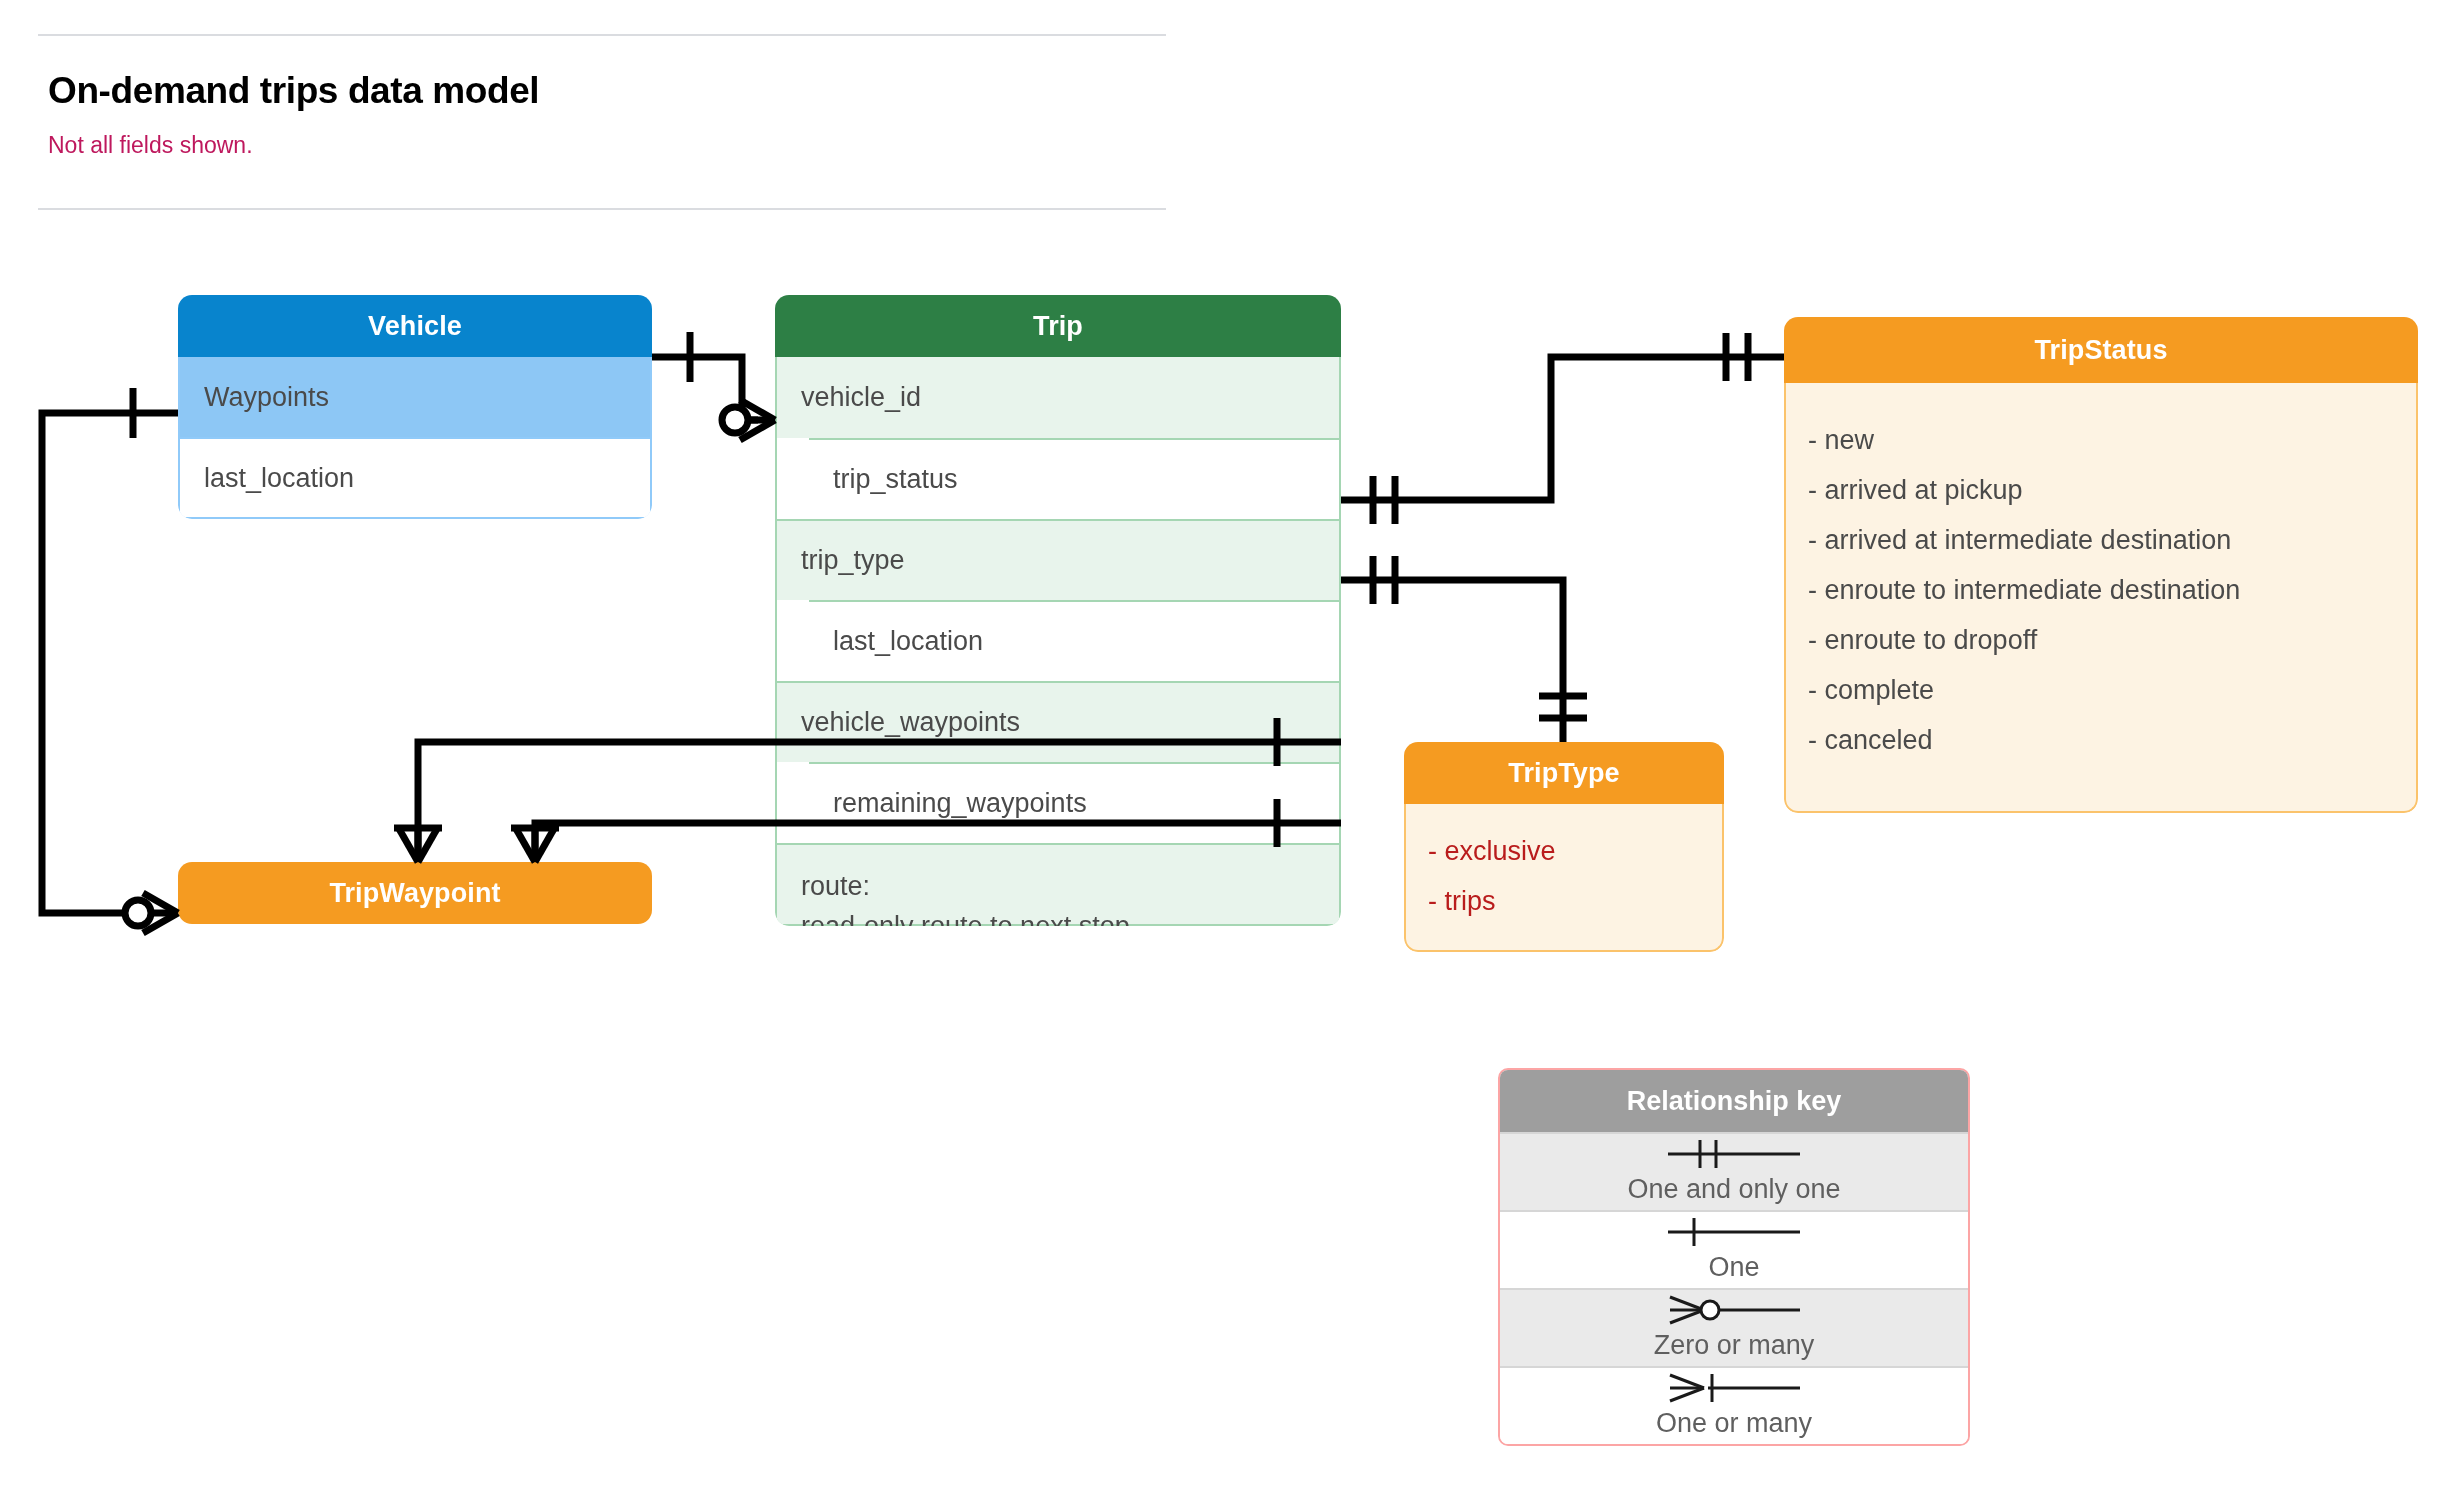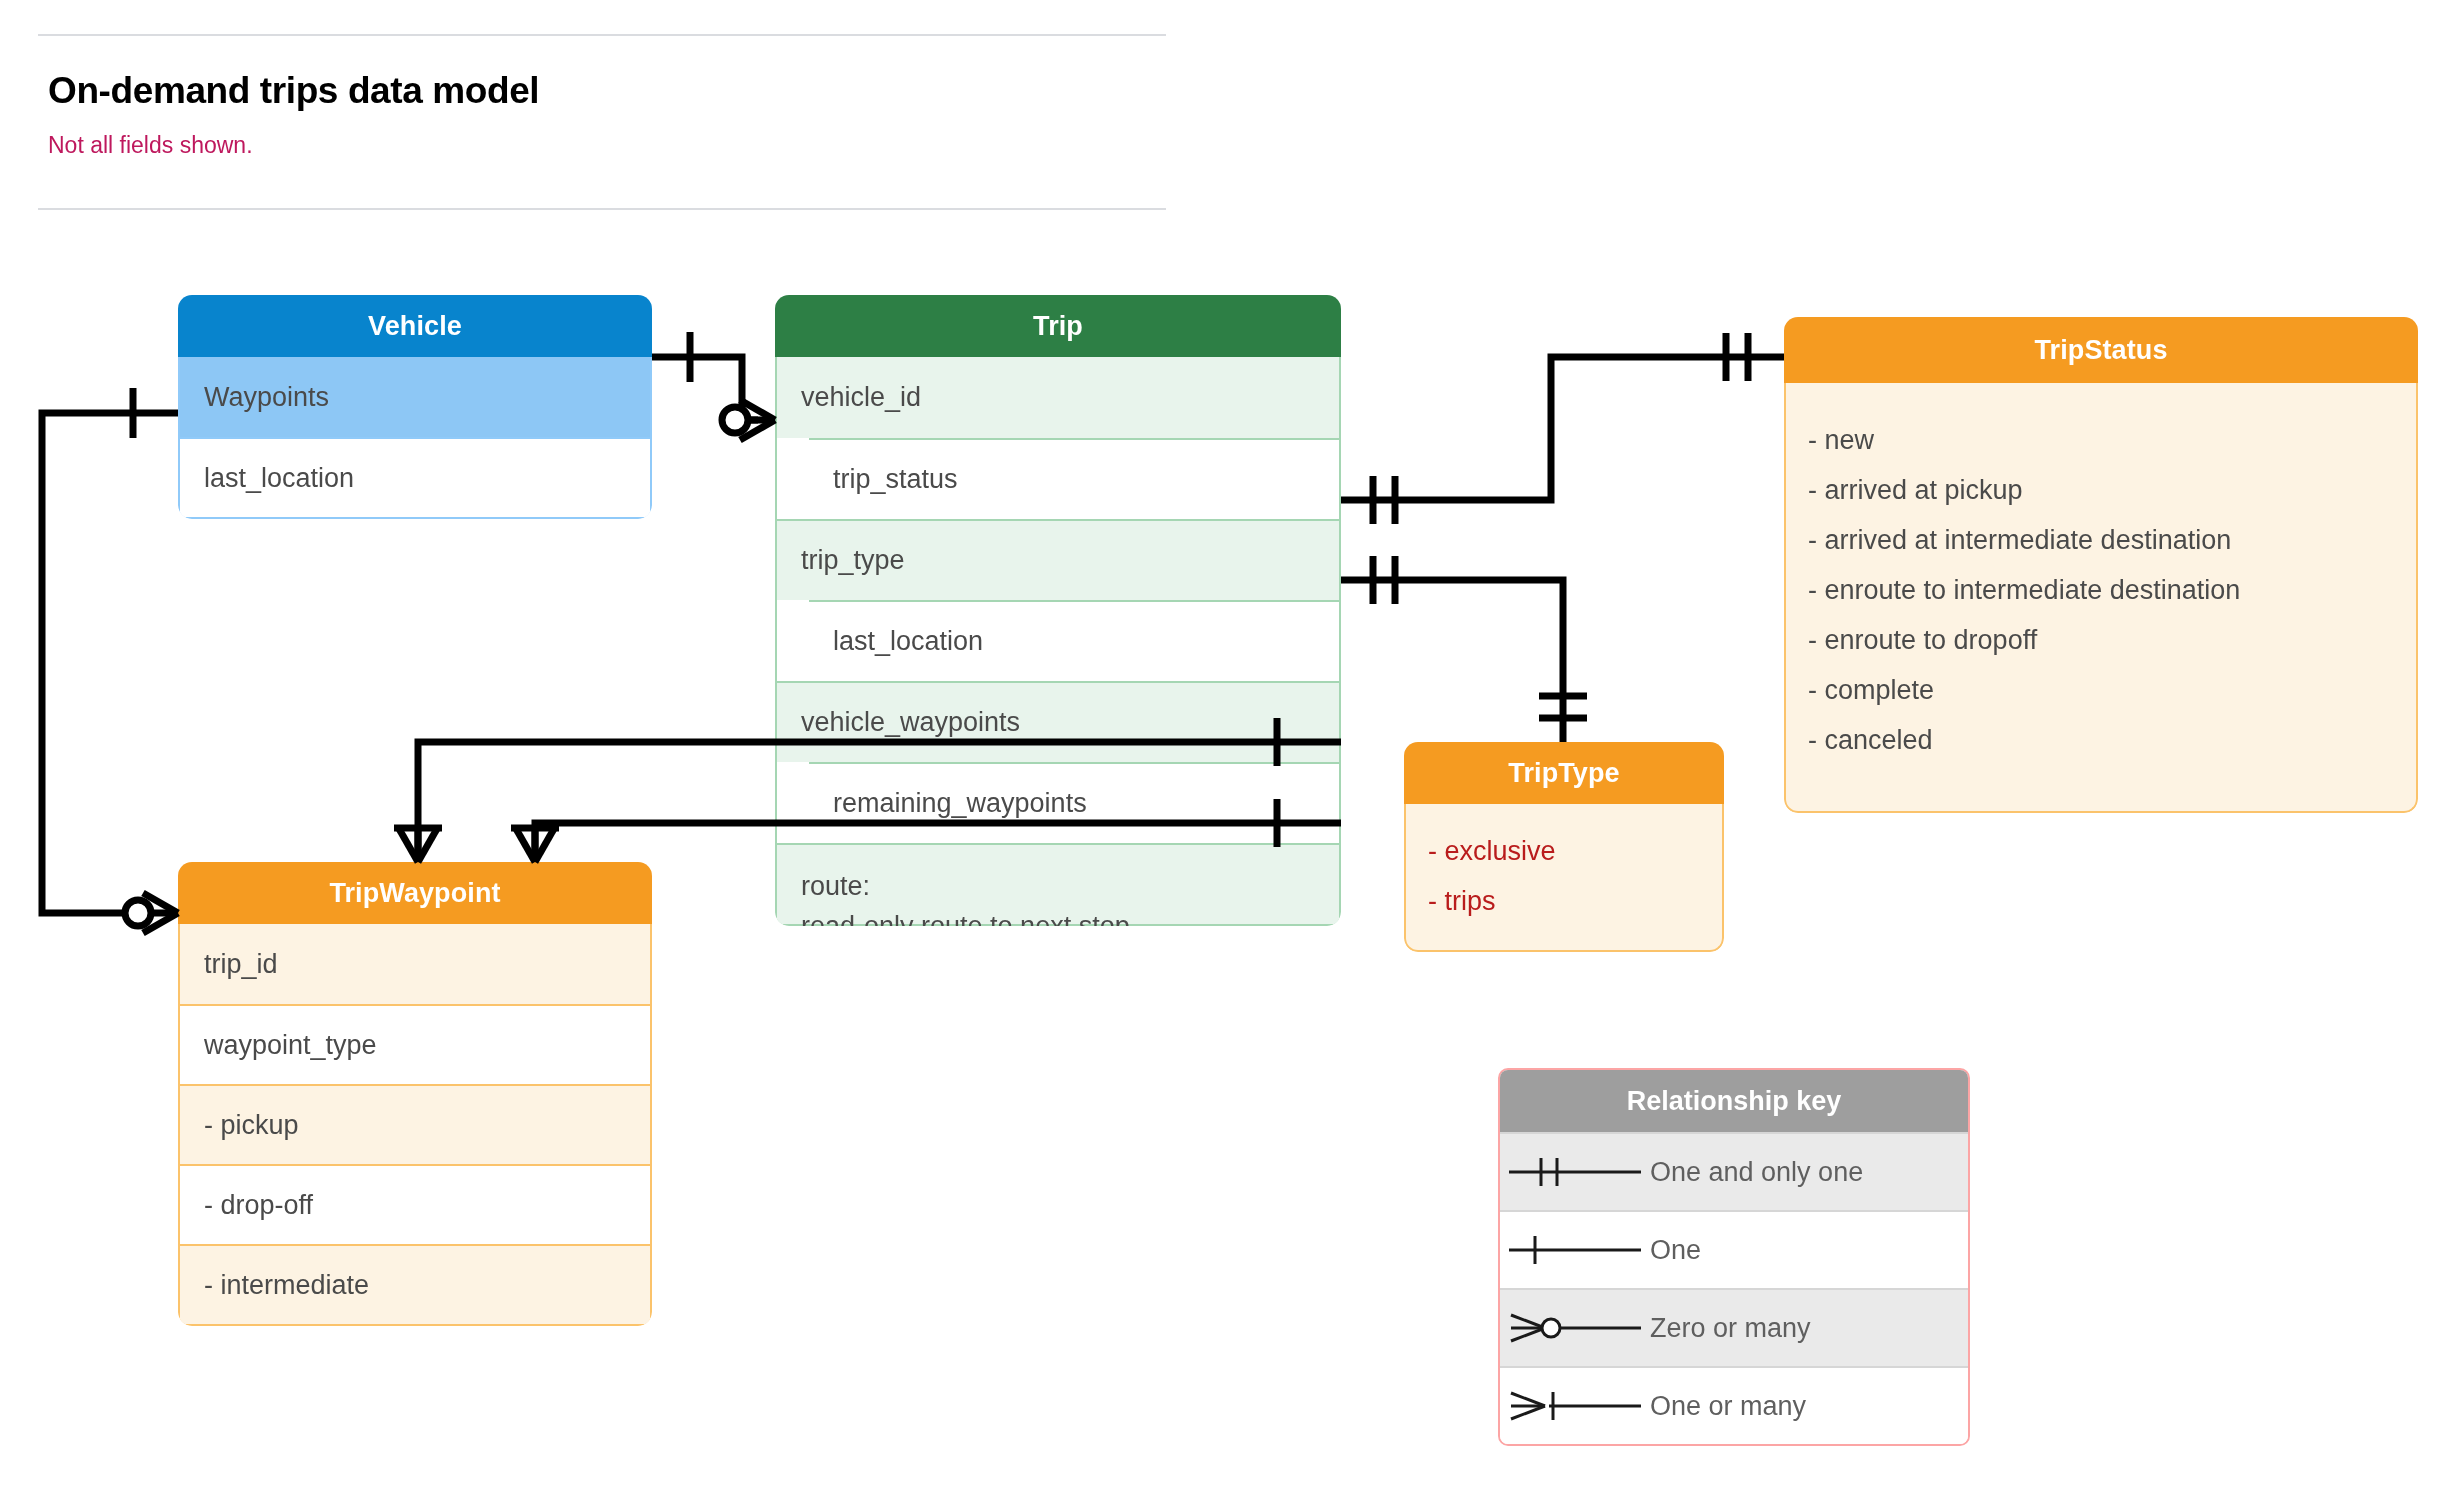--- a/index.html
+++ b/index.html
@@ -176,20 +176,21 @@
     display: flex;
     align-items: center;
     justify-content: center;
   }
   #legend .legend-row {
     height: 76px;
     display: flex;
     align-items: center;
     border-top: 2px solid #d6d6d6;
     background: #ffffff;
+    flex-direction: column;
   }
   #legend .legend-row.shade { background: #eaeaea; }
   #legend .legend-sym {
     width: 150px;
     flex: none;
     display: flex;
     align-items: center;
     justify-content: center;
   }
   #legend .legend-label {
@@ -237,27 +238,20 @@
       <div class="row plain">remaining_waypoints</div>
       <div class="row shade multiline">
         <div>route:</div>
         <div>read-only route to next stop</div>
       </div>
     </div>
   </div>
 
   <div class="entity" id="entity-tripwaypoint">
     <div class="entity-header">TripWaypoint</div>
-    <div class="entity-rows">
-      <div class="row shade">trip_id</div>
-      <div class="row plain">waypoint_type</div>
-      <div class="row shade">-  pickup</div>
-      <div class="row plain">-  drop-off</div>
-      <div class="row shade">-  intermediate</div>
-    </div>
   </div>
 
   <div class="entity" id="entity-tripstatus">
     <div class="entity-header">TripStatus</div>
     <div class="enum-body">
       <div class="enum-item">- new</div>
       <div class="enum-item">- arrived at pickup</div>
       <div class="enum-item">- arrived at intermediate destination</div>
       <div class="enum-item">- enroute to intermediate destination</div>
       <div class="enum-item">- enroute to dropoff</div>

